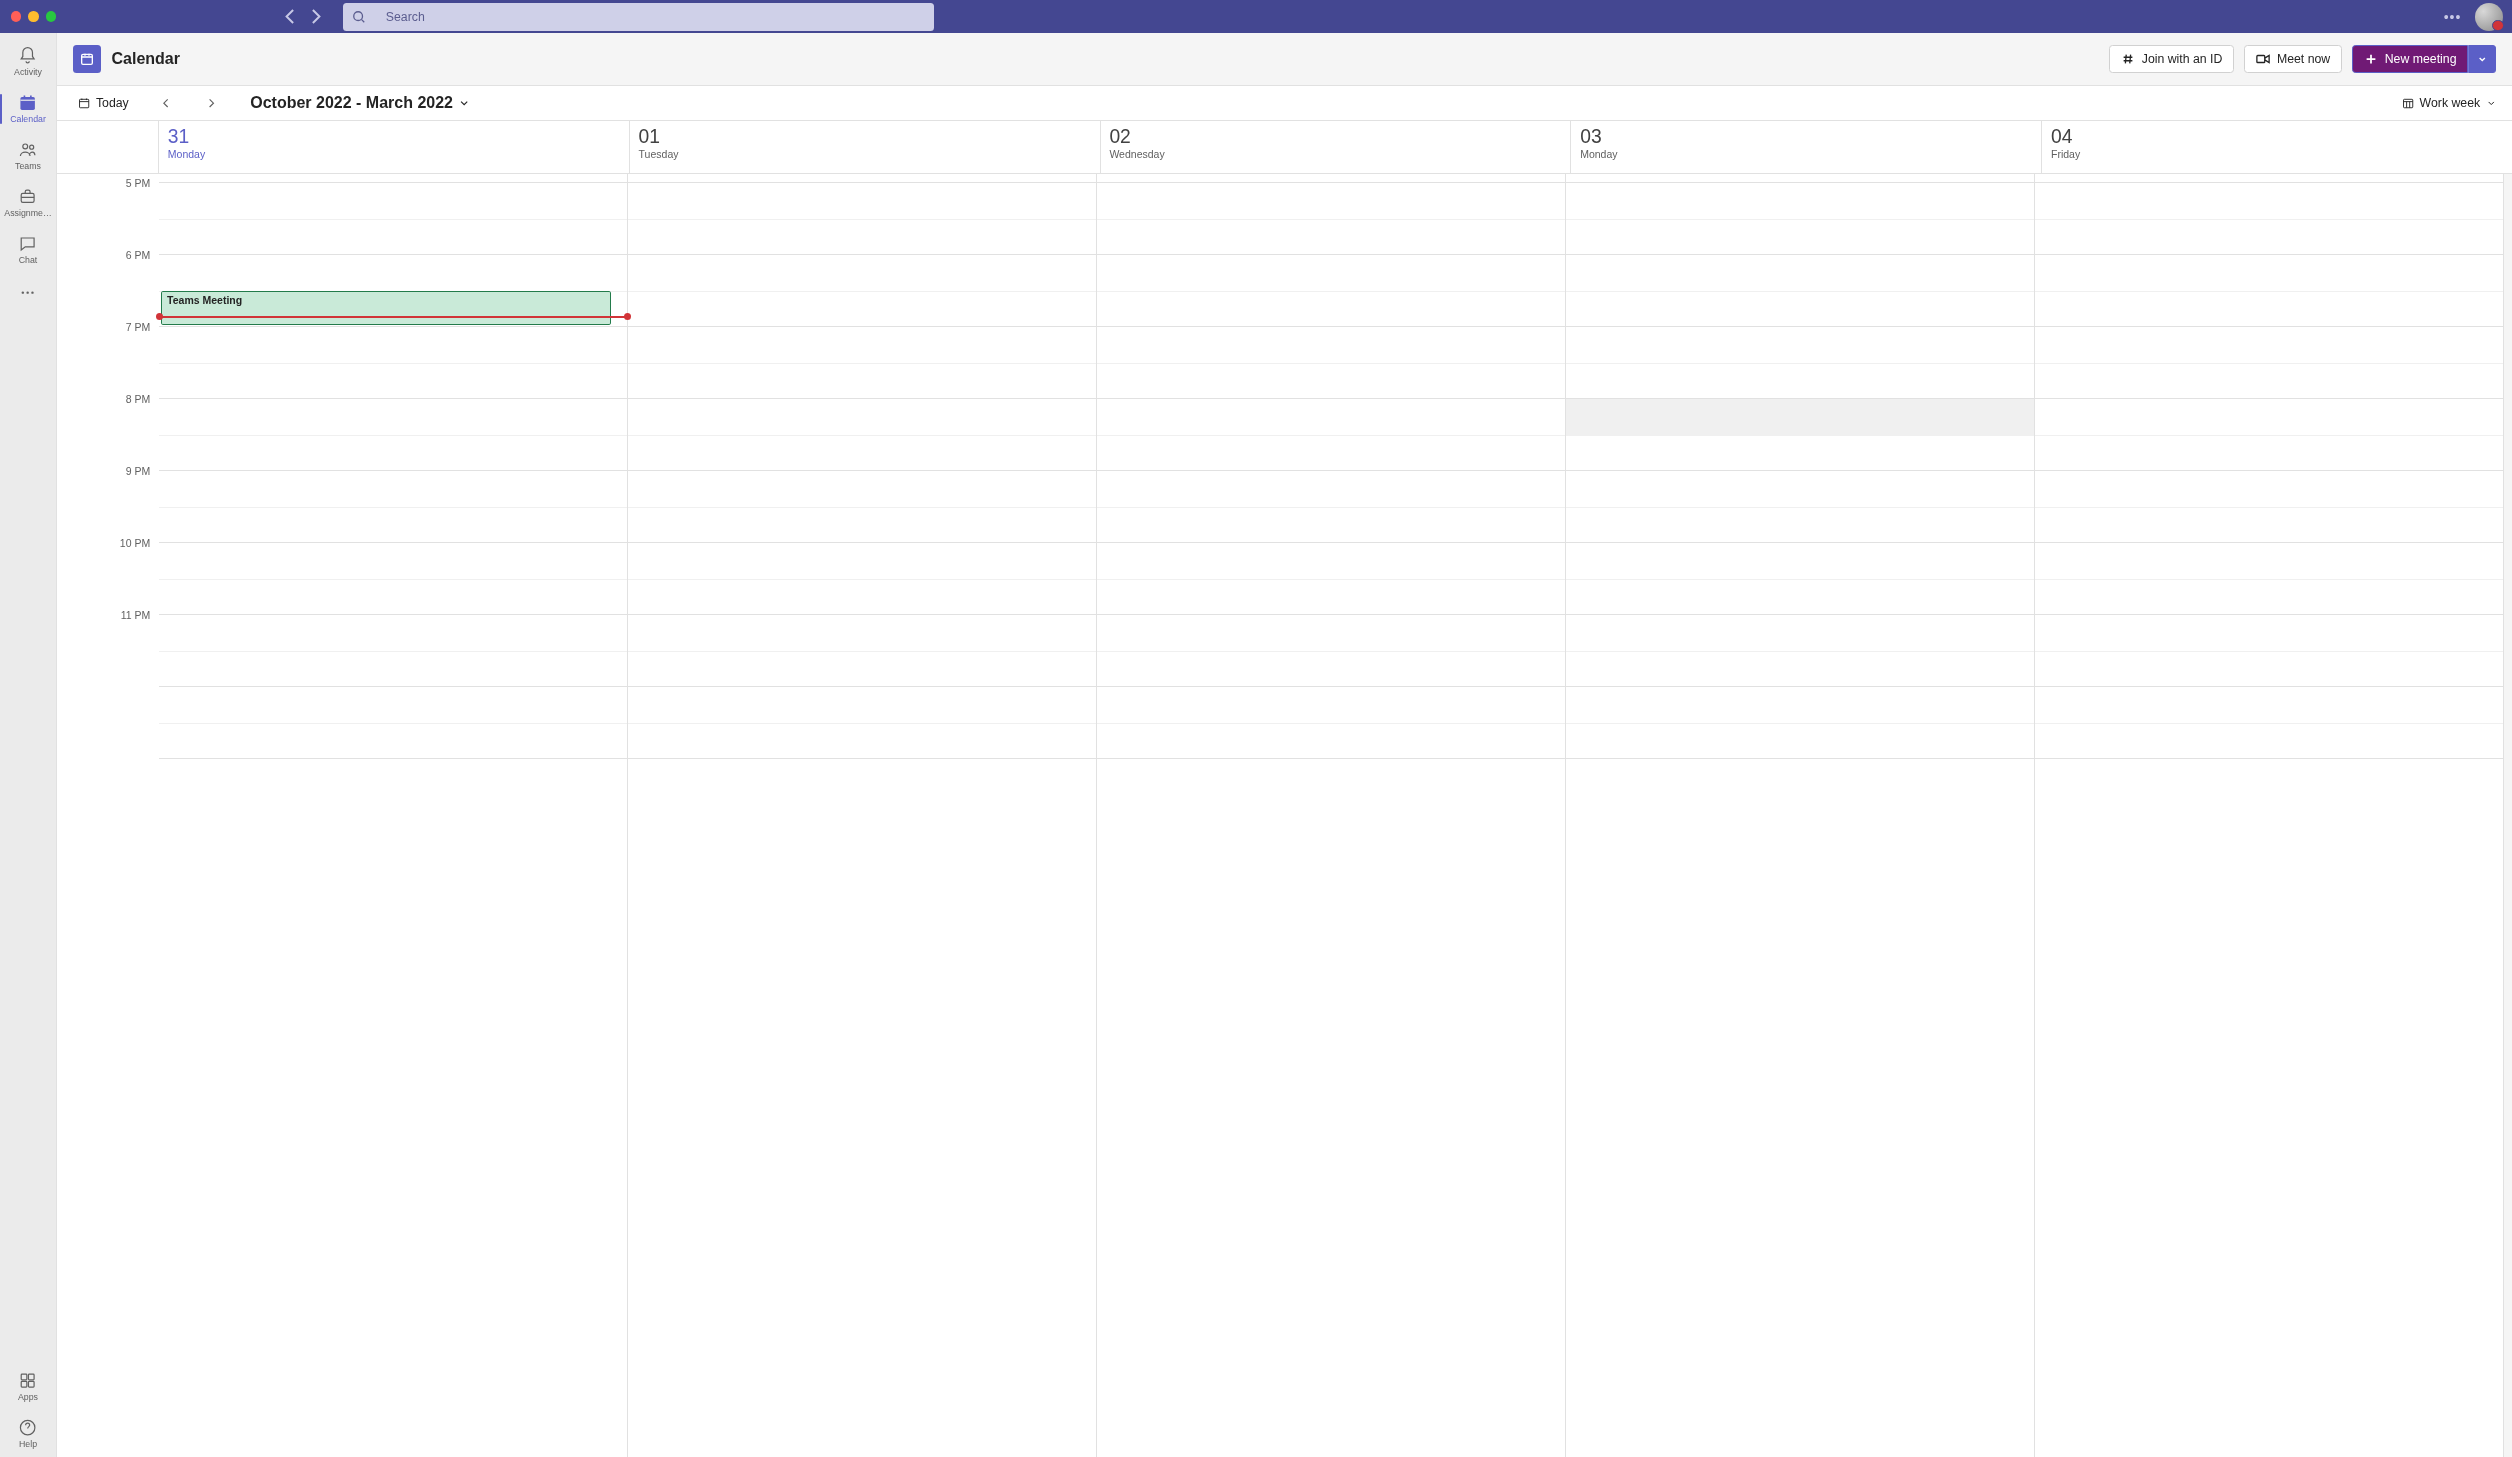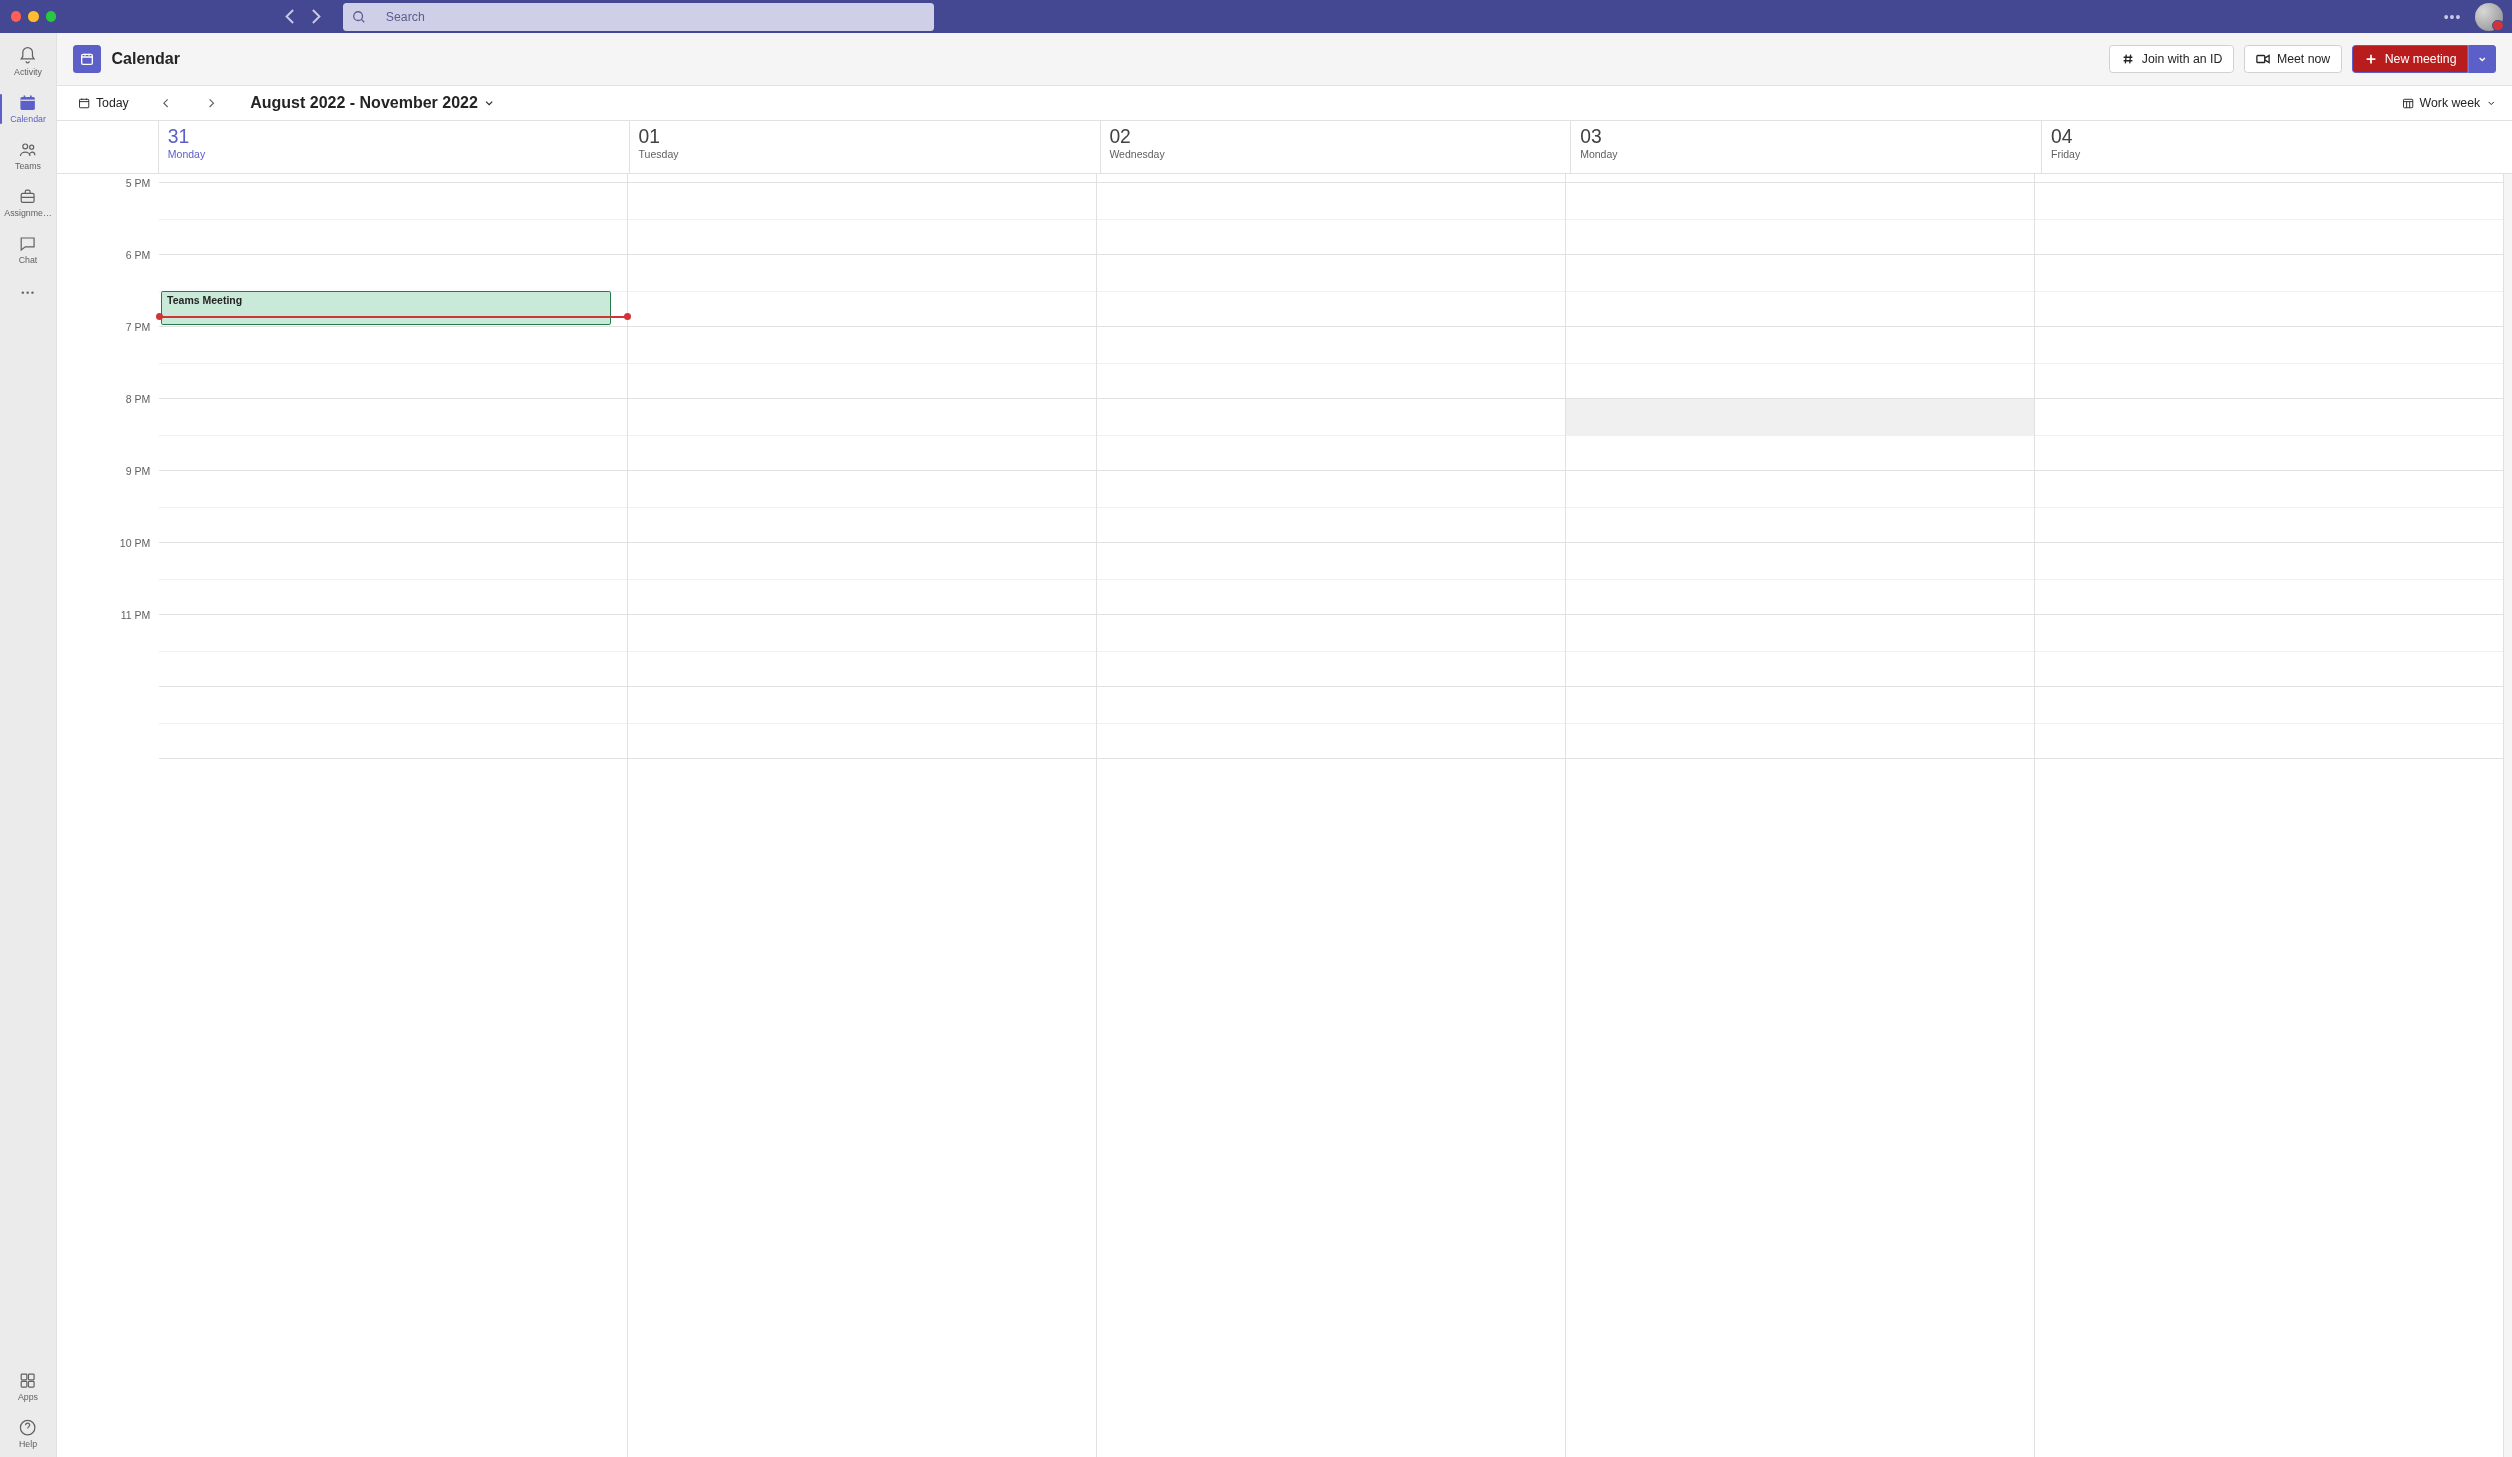--- a/index.html
+++ b/index.html
@@ -34,21 +34,21 @@
 
 .main { flex: 1; display: flex; flex-direction: column; background: #fff; border-left: 0.9px solid #e1e1e1; }
 
 .header { height: 53px; display: flex; align-items: center; padding: 0 16px; gap: 10.5px; border-bottom: 0.9px solid #e1e1e1; background: #f5f5f5; }
 .cal-icon { width: 28px; height: 28px; background: #5b5fc7; border-radius: 3.5px; display: flex; align-items: center; justify-content: center; }
 .cal-icon svg { width: 16px; height: 16px; color: #fff; }
 .header-title { font-size: 16px; font-weight: 700; color: #242424; }
 .header-spacer { flex: 1; }
 .btn { height: 28px; border: 0.9px solid #d1d1d1; background: #fff; border-radius: 3.5px; display: flex; align-items: center; padding: 0 10.5px; gap: 7px; font-size: 12.3px; color: #242424; cursor: pointer; }
 .btn svg { width: 14px; height: 14px; }
-.btn-primary { background: #b91c1c; color: #fff; border: 0.9px solid #5b5fc7; border-top-right-radius: 0; border-bottom-right-radius: 0; }
+.btn-primary { background: #701a75; color: #fff; border: 0.9px solid #5b5fc7; border-top-right-radius: 0; border-bottom-right-radius: 0; }
 .btn-chevron { width: 28px; height: 28px; background: #5b5fc7; border: 0.9px solid #5b5fc7; border-left: 0.9px solid #7579d4; border-radius: 0 3.5px 3.5px 0; display: flex; align-items: center; justify-content: center; color: #fff; cursor: pointer; }
 .btn-group { display: flex; }
 
 .toolbar { height: 35px; display: flex; align-items: center; padding: 0 16px; gap: 20px; border-bottom: 0.9px solid #e1e1e1; background: #fff; }
 .today-btn { display: flex; align-items: center; gap: 5.3px; font-size: 12.3px; color: #242424; cursor: pointer; padding: 3.5px 5.3px; }
 .nav-btn { width: 24.6px; height: 24.6px; display: flex; align-items: center; justify-content: center; cursor: pointer; color: #616161; border-radius: 3.5px; }
 .date-range { font-size: 16px; font-weight: 700; color: #242424; display: flex; align-items: center; gap: 5.3px; cursor: pointer; margin-left: 7px; }
 .toolbar-spacer { flex: 1; }
 .view-picker { display: flex; align-items: center; gap: 5.3px; font-size: 12.3px; color: #242424; cursor: pointer; }
 .day-headers { height: 53px; display: flex; border-bottom: 0.9px solid #e1e1e1; }
@@ -231,21 +231,21 @@
         <svg viewBox="0 0 16 16" width="12.3" height="12.3" fill="none" stroke="currentColor" stroke-width="1.5">
             <path d="M10 3 5 8l5 5"></path>
           </svg>
       </div>
       <div class="nav-btn">
         <svg viewBox="0 0 16 16" width="12.3" height="12.3" fill="none" stroke="currentColor" stroke-width="1.5">
             <path d="M6 3l5 5-5 5"></path>
           </svg>
       </div>
       <div class="date-range">
-        <span>August 2022 - November 2022</span>
+        <span>October 2022 - March 2022</span>
         <svg viewBox="0 0 16 16" width="12.3" height="12.3" fill="none" stroke="currentColor" stroke-width="1.5">
             <path d="M4 6l4 4 4-4"></path>
           </svg>
       </div>
       <div class="toolbar-spacer"></div>
       <div class="view-picker">
         <svg viewBox="0 0 16 16" width="12.3" height="12.3" fill="none" stroke="currentColor" stroke-width="1.2">
             <rect x="2" y="3" width="12" height="11" rx="1"></rect>
             <path d="M2 6h12M6 6v8M10 6v8"></path>
           </svg>

